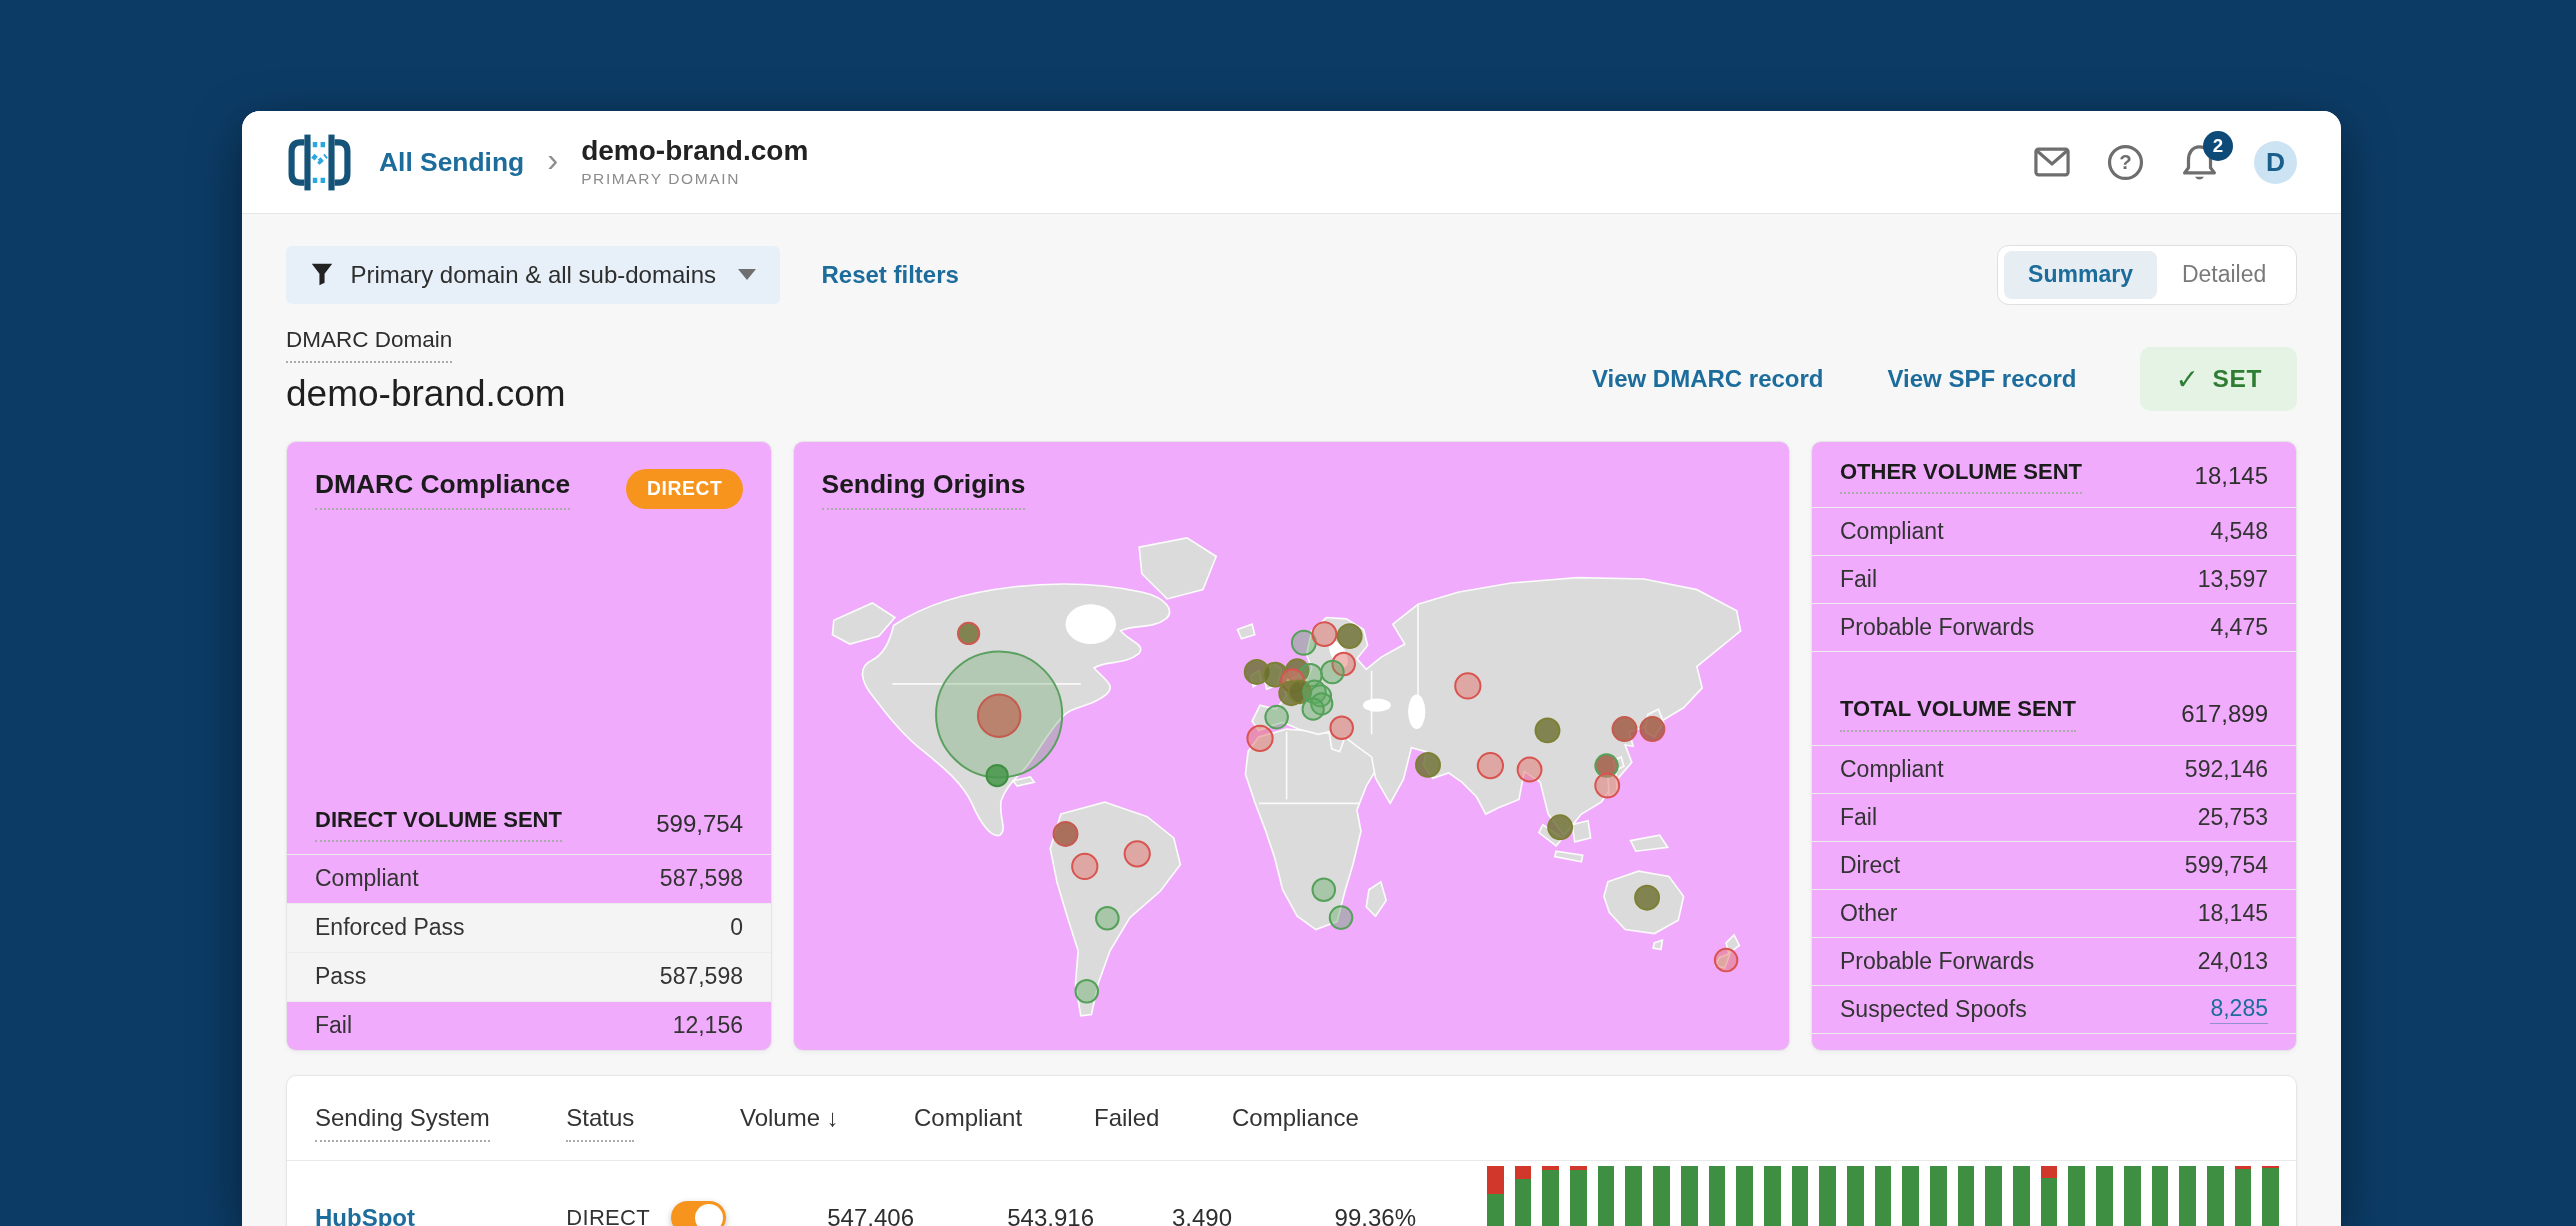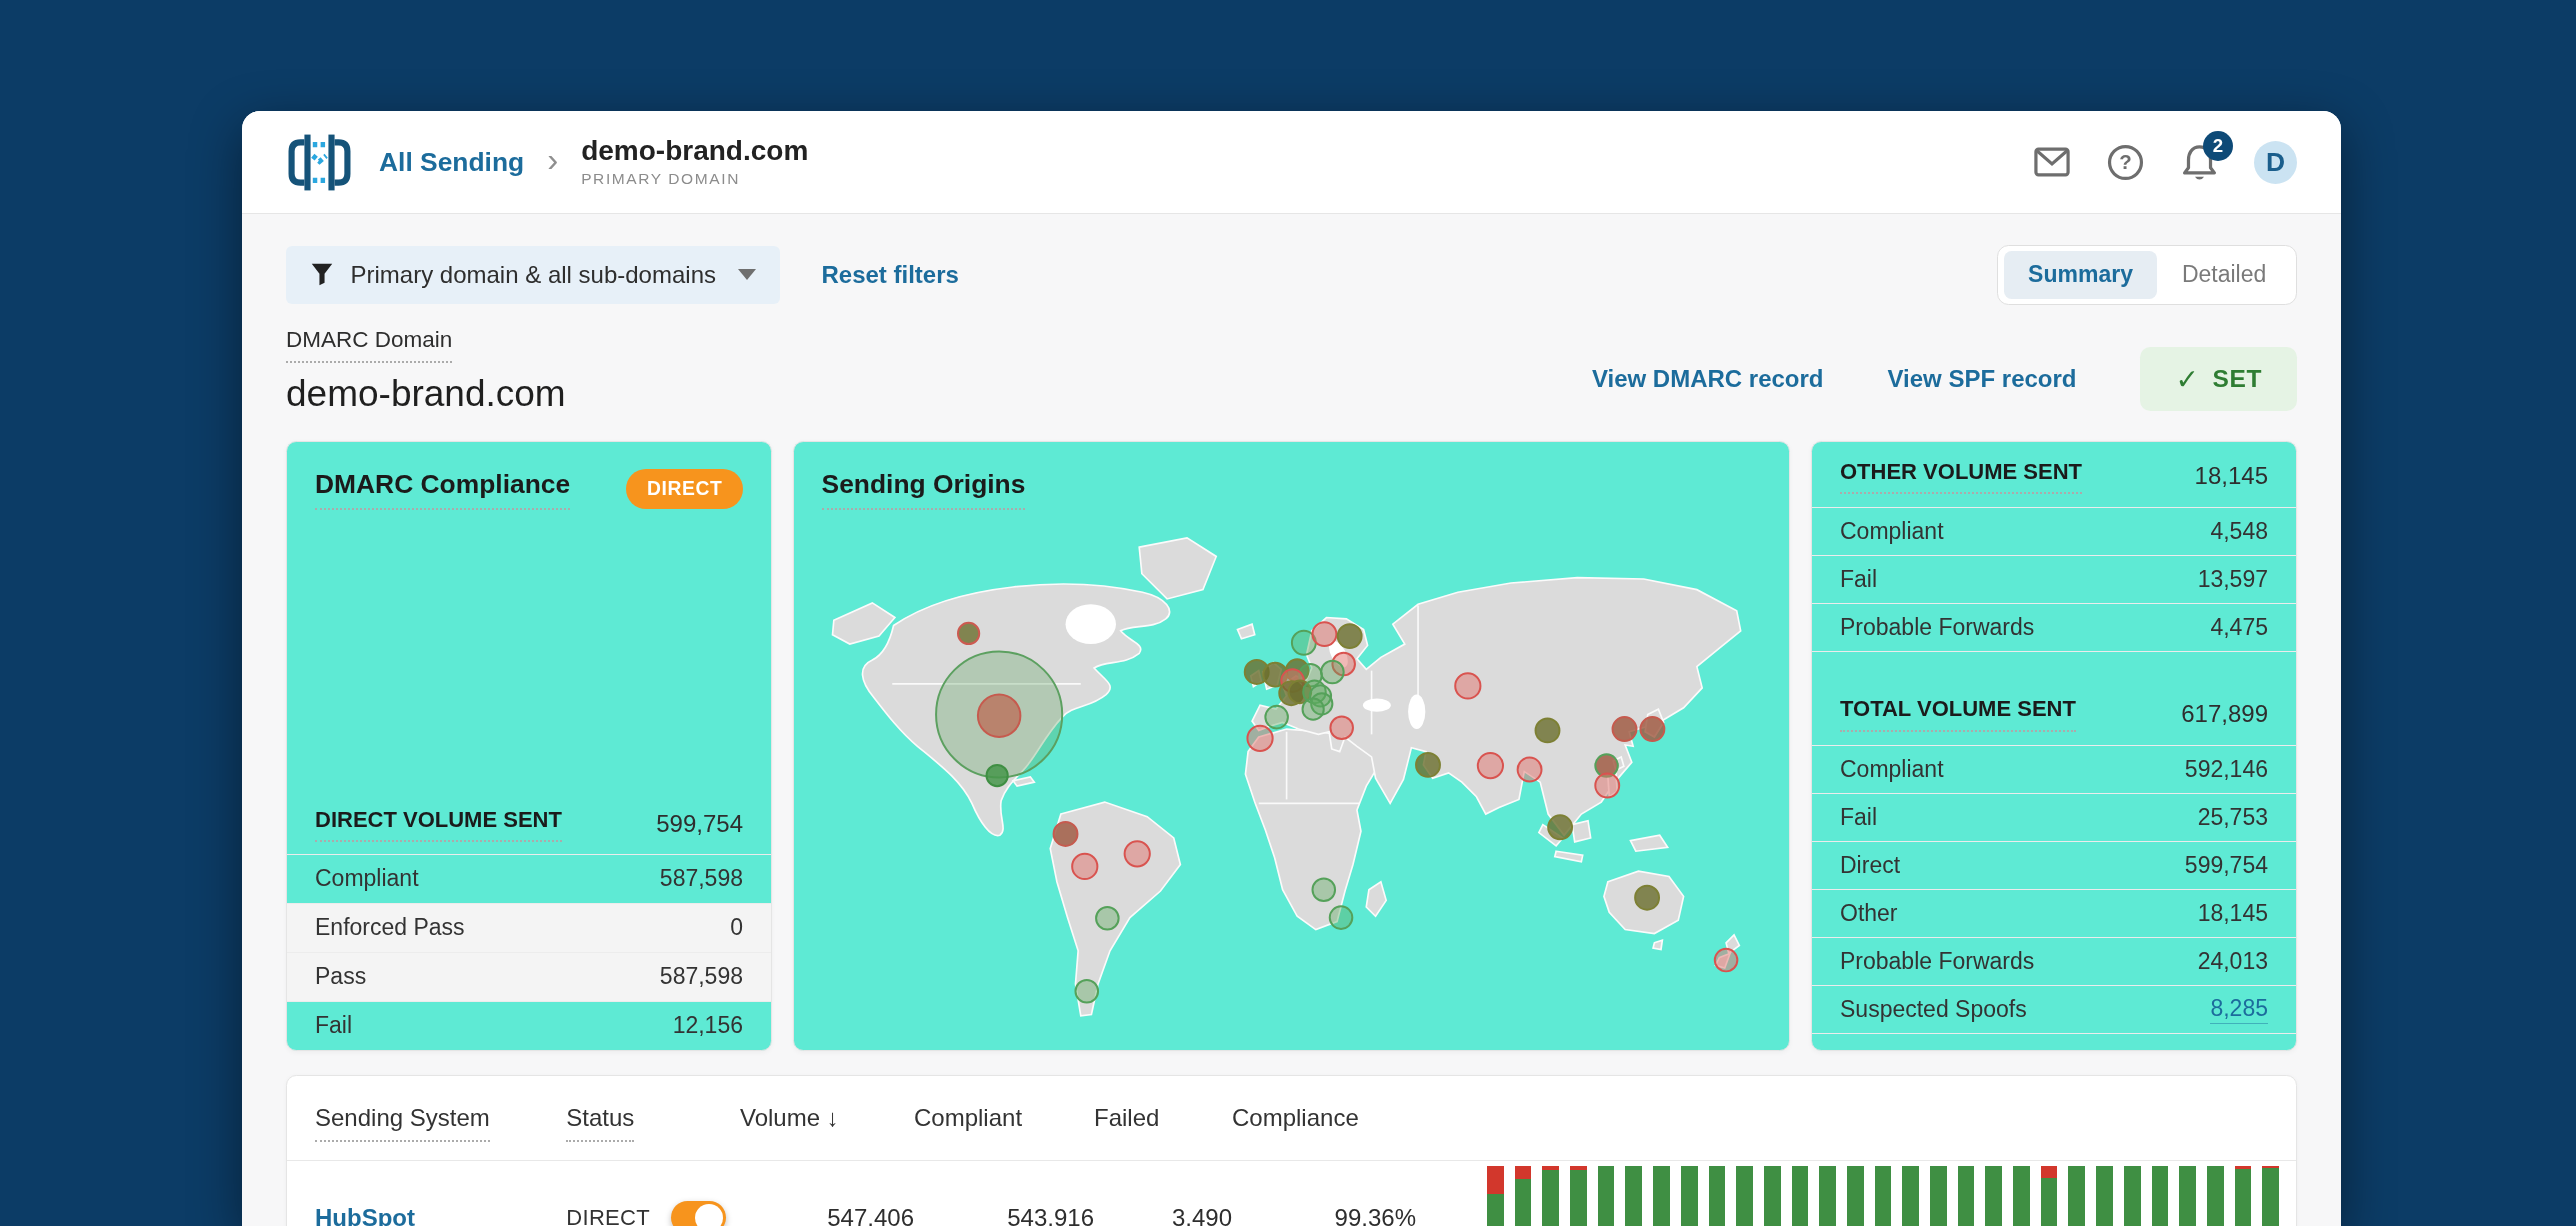--- a/index.html
+++ b/index.html
@@ -46,21 +46,21 @@
   .dotted{border-bottom:2.6px dotted #ABABAB;padding-bottom:7.7px;display:inline-block;}
   .domain-label{font-size:22.5px;color:#2E2E2E;}
   .domain-title{font-size:37px;color:#1F1F1F;margin-top:10.3px;font-weight:400;}
   .domain-actions{margin-left:auto;display:flex;align-items:center;gap:64px;padding-bottom:3.9px;}
   .rec-link{color:#1C6C9C;font-size:24px;font-weight:600;}
   .set-badge{background:#E5F3E4;border-radius:10.3px;padding:15.5px 35px;display:flex;align-items:center;gap:13px;
     color:#2F7D33;font-size:24.5px;font-weight:700;letter-spacing:0.6px;}
   .set-badge .check{font-size:28px;font-weight:400;}
   
   .cards{display:flex;gap:20.6px;padding:26px 44px 0;}
-  .card{background:#5eead4;border:1.3px solid #E5E5E5;border-radius:10.3px;position:relative;
+  .card{background:#f0abfc;border:1.3px solid #E5E5E5;border-radius:10.3px;position:relative;
     height:608px;box-shadow:0 1.3px 5.2px rgba(0,0,0,.04);overflow:hidden;}
   .card-head{display:flex;align-items:flex-start;padding:27px 28px 0;}
   .card-title{font-size:26.4px;font-weight:700;color:#1B1B1B;}
   .pill-badge{margin-left:auto;background:#F7941D;color:#fff;border-radius:28px;
     padding:9px 20.6px;font-size:19.3px;font-weight:700;letter-spacing:0.6px;}
   .card-compliance{width:484px;flex:none;}
   .card-origins{flex:1;}
   .card-volume{width:484px;flex:none;}
   
   .donut-wrap{display:flex;justify-content:center;margin-top:35px;}

